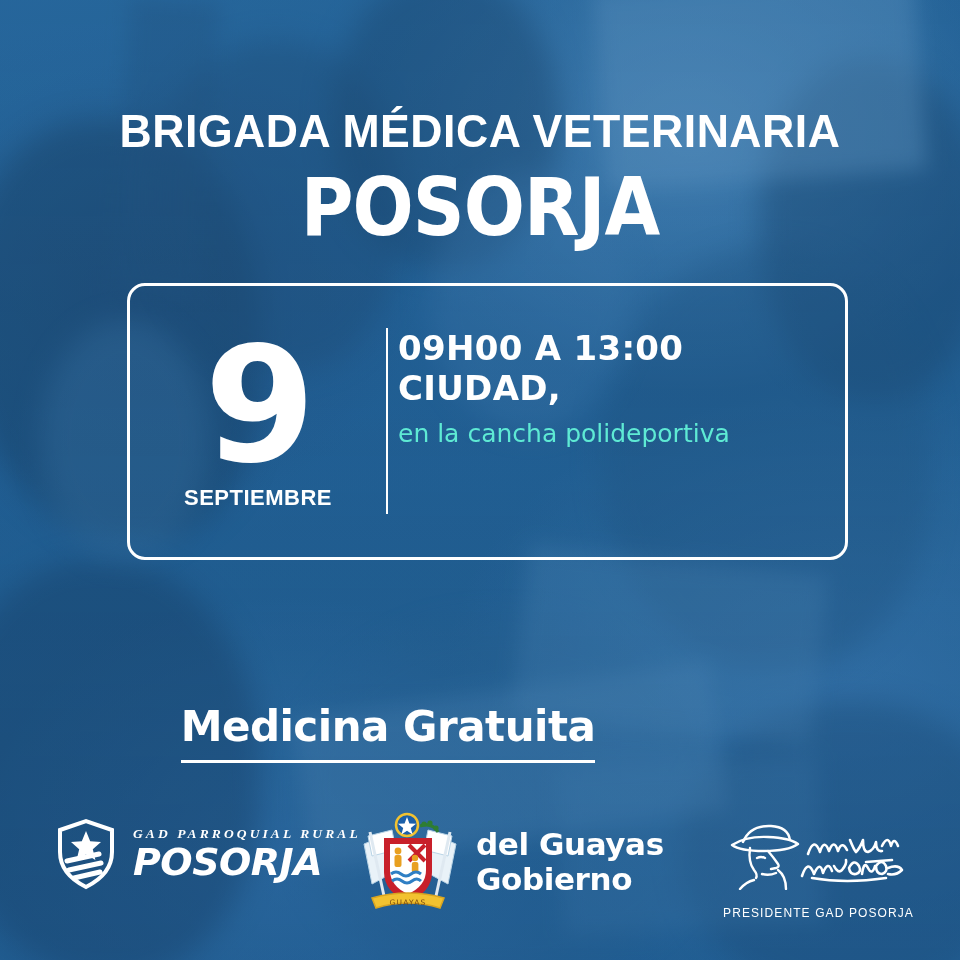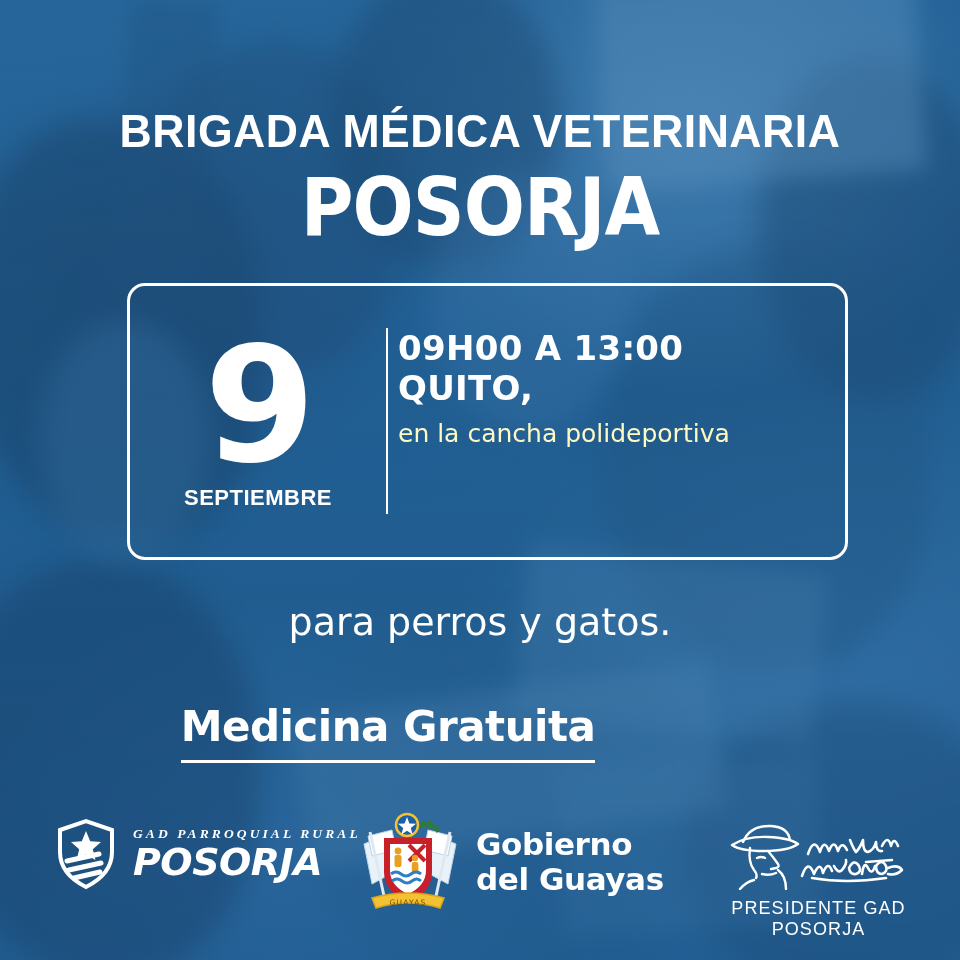--- a/index.html
+++ b/index.html
@@ -97,21 +97,21 @@
   }
   .detail-col {
     position:absolute; left:268px; top:42px; right:16px;
   }
   .detail-main {
     color:#ffffff; font-size:34px; font-weight:600; line-height:1.19;
     letter-spacing:.3px;
     font-family:"DejaVu Sans", sans-serif;
   }
   .detail-sub {
-    color:#fef9c3; font-size:25px; font-weight:400; line-height:1.22;
+    color:#5eead4; font-size:25px; font-weight:400; line-height:1.22;
     margin-top:10px;
     font-family:"DejaVu Sans", sans-serif;
   }
 
   
   .body-copy {
     position:absolute; top:598px; left:0; width:960px; text-align:center;
     color:#ffffff; font-size:38px; font-weight:400; line-height:1.28;
     font-family:"DejaVu Sans", sans-serif;
   }
@@ -141,22 +141,22 @@
 
   .logo-guayas { position:absolute; left:358px; top:10px; display:flex; align-items:center; gap:14px; }
   .guayas-text {
     color:#ffffff; font-size:31px; font-weight:700; line-height:1.14;
     font-family:"DejaVu Sans", sans-serif; letter-spacing:-.4px;
   }
 
   .logo-signature { position:absolute; left:716px; top:18px; width:205px; }
   .sig-row { position:relative; height:70px; }
   .sig-caption {
-    color:#ffffff; font-size:18px; letter-spacing:1.1px; text-align:center;
-    font-family:"Liberation Sans", sans-serif; margin-top:10px;
+    color:#ffffff; font-size:12px; letter-spacing:1.1px; text-align:center;
+    font-family:"Liberation Sans", sans-serif; margin-top:18px;
   }
 </style>
 </head>
 <body>
 
 <div id="poster">
 
   <div class="bg-layer bg-base">
     <div class="blob b1"></div>
     <div class="blob b2"></div>
@@ -186,27 +186,26 @@
 
       <div class="date-col">
         <div class="date-day">9</div>
         <div class="date-month">SEPTIEMBRE</div>
       </div>
 
       <div class="divider"></div>
 
       <div class="detail-col">
         <div class="detail-main">09H00 A 13:00</div>
-        <div class="detail-main">QUITO,</div>
+        <div class="detail-main">CIUDAD,</div>
         <div class="detail-sub">en la cancha polideportiva</div>
       </div>
     </div>
 
     <div class="body-copy">
-      <div>para perros y gatos.</div>
     </div>
 
     <div class="free-wrap">
       <span class="free-label">Medicina Gratuita</span>
     </div>
 
     <div class="footer">
 
       <div class="logo-posorja">
         <svg width="62" height="72" viewBox="0 0 62 72">
@@ -258,22 +257,22 @@
 
           <g stroke="#2f7fc4" stroke-width="3" fill="none">
             <path d="M33 64 q5 -4 10 0 t10 0 t10 0"></path>
             <path d="M34 71 q5 -4 10 0 t10 0 t9 0"></path>
           </g>
 
           <path d="M14 88 Q50 78 86 88 L82 98 Q50 88 18 98 Z" fill="#f2c230" stroke="#d9a520" stroke-width="1.5"></path>
           <text x="50" y="95" font-family="DejaVu Sans, sans-serif" font-size="7.5" fill="#7a4a10" text-anchor="middle" letter-spacing="1.2">GUAYAS</text>
         </svg>
         <div class="guayas-text">
+          <div>del Guayas</div>
           <div>Gobierno</div>
-          <div>del Guayas</div>
         </div>
       </div>
 
       <div class="logo-signature">
         <div class="sig-row">
           <svg width="205" height="72" viewBox="0 0 205 72">
             <g fill="none" stroke="#ffffff" stroke-width="2.4" stroke-linecap="round" stroke-linejoin="round">
 
               <path d="M27 24 Q34 7 55 8 Q72 9 74 22"></path>
               <path d="M16 27 Q30 18 52 19 Q74 20 82 26 Q72 33 48 33 Q24 33 16 27 Z"></path>

